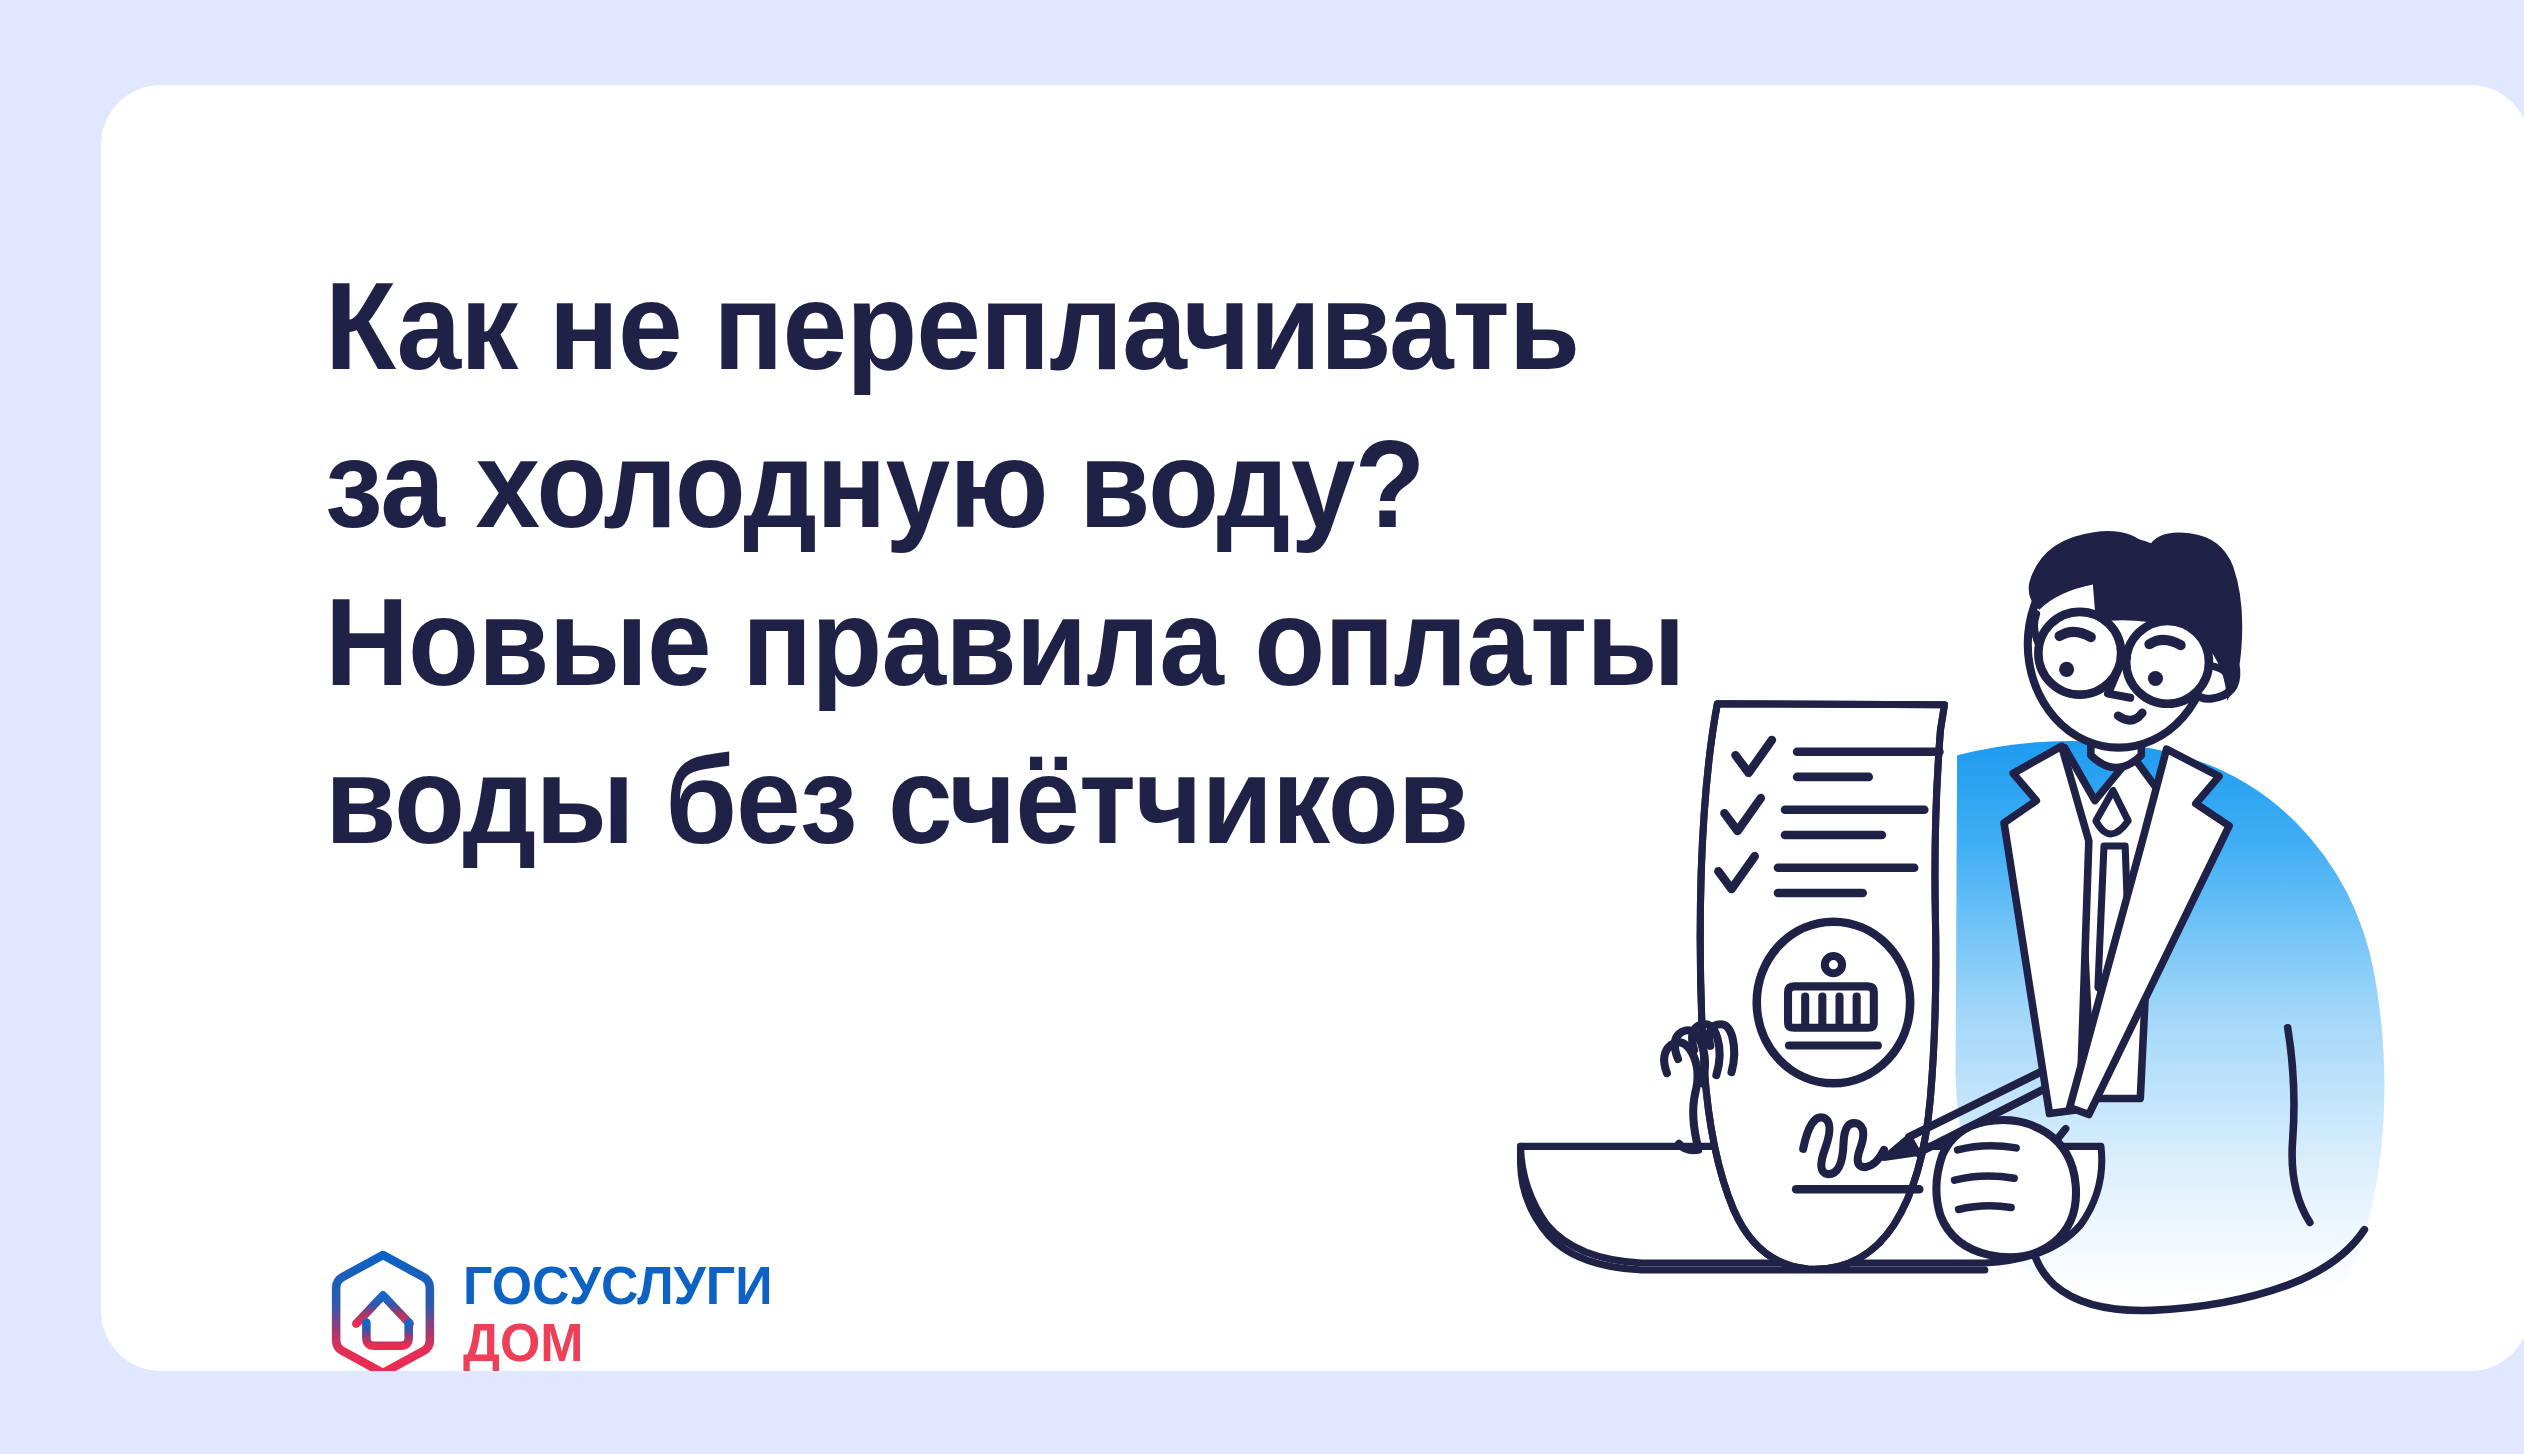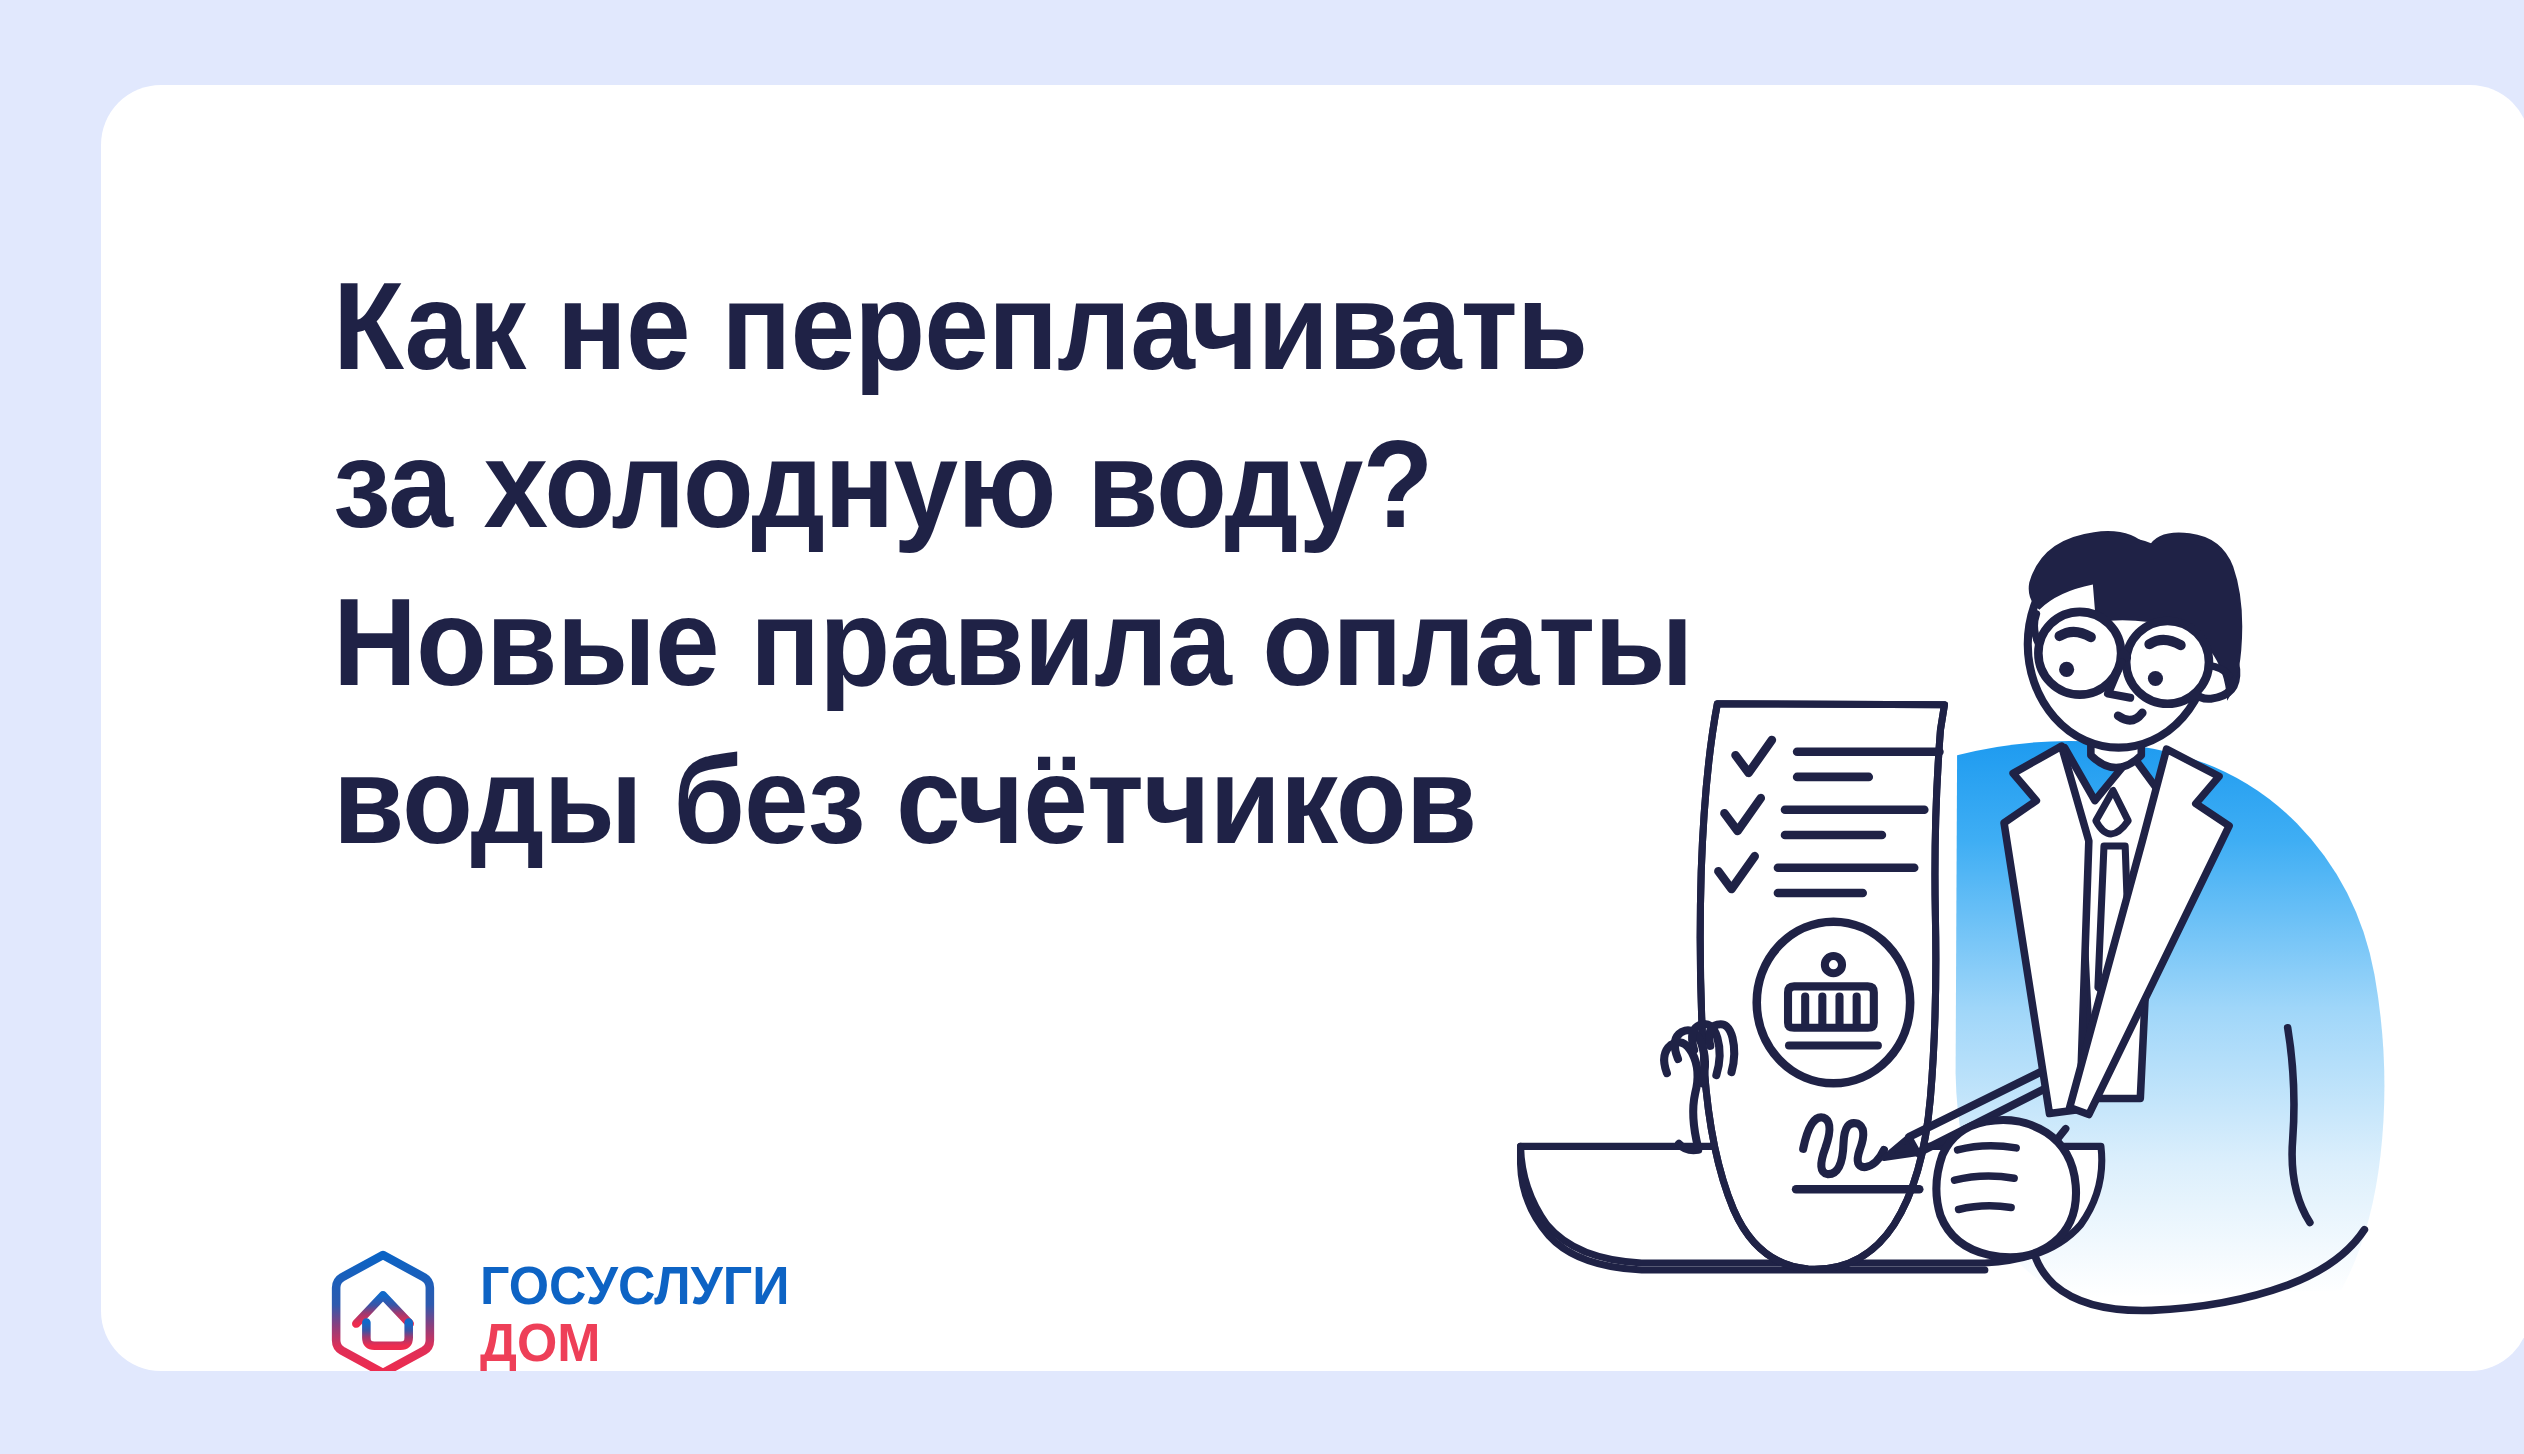--- a/index.html
+++ b/index.html
@@ -29,21 +29,21 @@
     width: 2429px;
     height: 1286px;
     background: #FFFFFF;
     border-radius: 60px;
     overflow: hidden;
   }
 
   
   #headline {
     position: absolute;
-    left: 232px;
+    left: 224px;
     top: 162px;
     width: 1565px;
   }
   #headline .hl {
     display: block;
     color: #1F2246;
     font-family: "Liberation Sans", sans-serif;
     font-weight: 700;
     font-size: 125px;
     line-height: 158px;
@@ -53,21 +53,21 @@
     transform-origin: left center;
   }
 
   
   #logo-lockup {
     position: absolute;
     left: 224px;
     top: 1164px;
     display: flex;
     align-items: center;
-    gap: 39px;
+    gap: 22px;
   }
   #logo-mark { display: block; }
   #logo-words {
     display: flex;
     flex-direction: column;
     justify-content: center;
   }
   #logo-words .word {
     font-family: "Liberation Sans", sans-serif;
     font-weight: 700;

